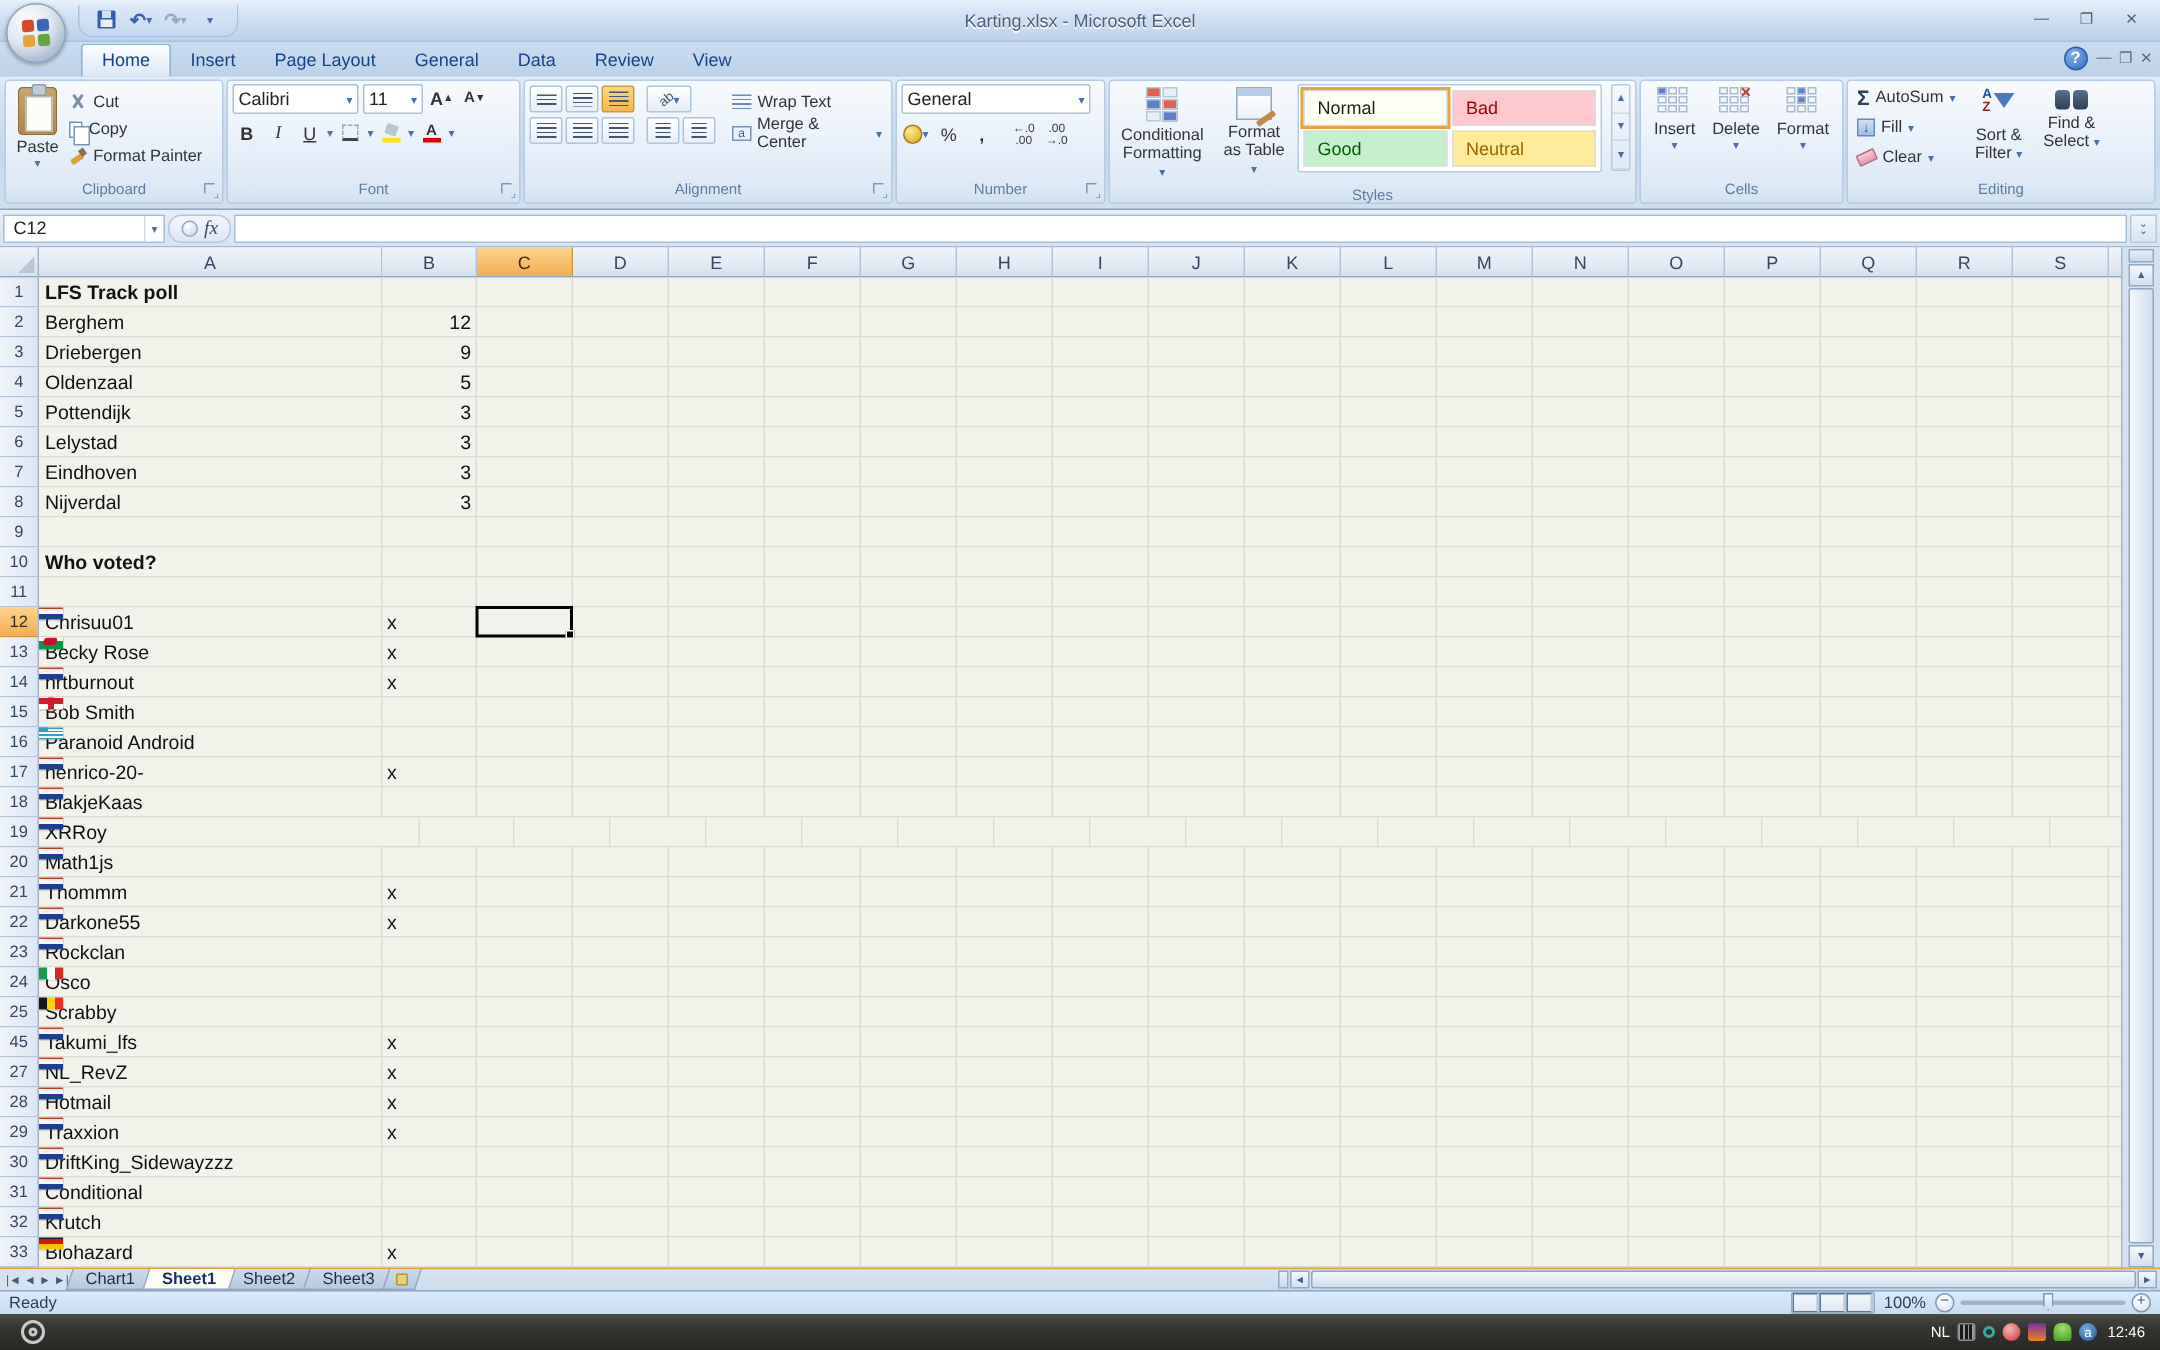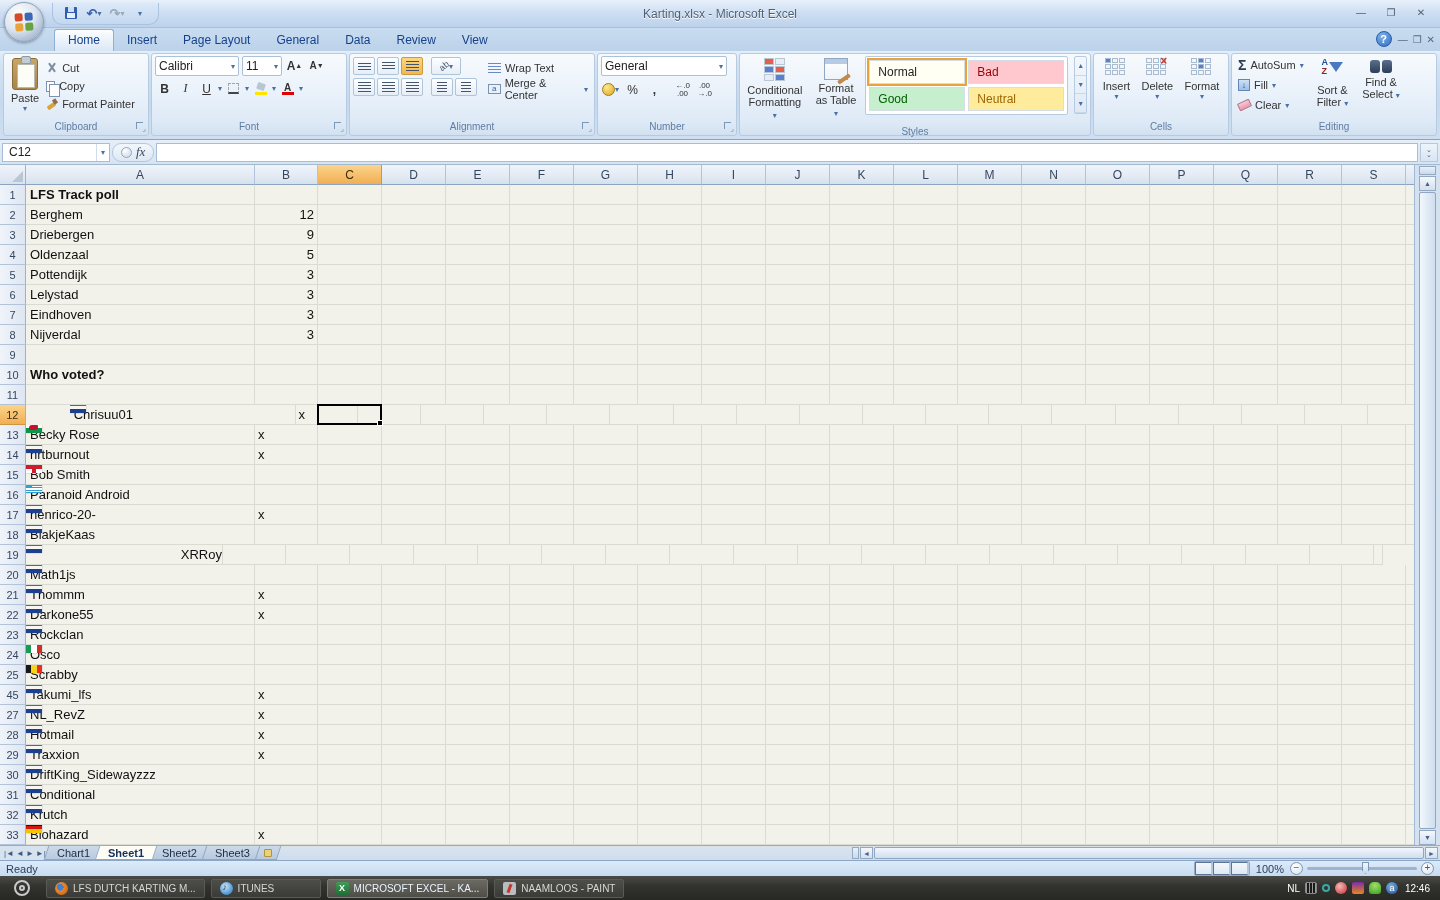--- a/index.html
+++ b/index.html
@@ -835,21 +835,21 @@
           <div class="cell" style="width: 64px;"></div>
           <div class="cell" style="width: 64px;"></div>
           <div class="cell" style="width: 64px;"></div>
           <div class="cell" style="width: 64px;"></div>
           <div class="cell" style="width: 64px;"></div>
           <div class="cell" style="width: 64px;"></div>
           <div class="cell" style="width: 9px;"></div>
         </div>
         <div class="grow">
           <div class="rowhead sel">12</div>
-          <div class="cell a" style="width: 229px; margin-left: 44px;">
+          <div class="cell a" style="width: 229px;">
             <div class="flag flag-nl"></div>
             <div style="display: inline; border: none; background: none;">Chrisuu01</div>
           </div>
           <div class="cell b" style="width: 63px;">x</div>
           <div class="cell" style="width: 64px;"></div>
           <div class="cell" style="width: 64px;"></div>
           <div class="cell" style="width: 64px;"></div>
           <div class="cell" style="width: 64px;"></div>
           <div class="cell" style="width: 64px;"></div>
           <div class="cell" style="width: 64px;"></div>
@@ -1017,21 +1017,21 @@
           <div class="cell" style="width: 64px;"></div>
           <div class="cell" style="width: 64px;"></div>
           <div class="cell" style="width: 64px;"></div>
           <div class="cell" style="width: 64px;"></div>
           <div class="cell" style="width: 64px;"></div>
           <div class="cell" style="width: 64px;"></div>
           <div class="cell" style="width: 9px;"></div>
         </div>
         <div class="grow">
           <div class="rowhead">19</div>
-          <div class="cell a" style="width: 197px; justify-content: flex-end;">
+          <div class="cell a" style="width: 254px;">
             <div class="flag flag-nl"></div>
             <div style="display: inline; border: none; background: none;">XRRoy</div>
           </div>
           <div class="cell b" style="width: 63px;"></div>
           <div class="cell" style="width: 64px;"></div>
           <div class="cell" style="width: 64px;"></div>
           <div class="cell" style="width: 64px;"></div>
           <div class="cell" style="width: 64px;"></div>
           <div class="cell" style="width: 64px;"></div>
           <div class="cell" style="width: 64px;"></div>
@@ -1476,38 +1476,20 @@
           </span>
         <span class="zbtn">+</span>
       </div>
     </div>
   </div>
 
   <div class="taskbar">
     <span class="ql-icon">
         <i></i>
       </span>
-    <div id="task-buttons" style="display:flex;gap:6px;">
-        <div class="taskbtn">
-          <div class="tb-ic ic-firefox"></div>
-          <span>LFS DUTCH KARTING M...</span>
-        </div>
-        <div class="taskbtn">
-          <div class="tb-ic ic-itunes"></div>
-          <span>ITUNES</span>
-        </div>
-        <div class="taskbtn active">
-          <div class="tb-ic ic-excel">X</div>
-          <span>MICROSOFT EXCEL - KA...</span>
-        </div>
-        <div class="taskbtn">
-          <div class="tb-ic ic-paint"></div>
-          <span>NAAMLOOS - PAINT</span>
-        </div>
-      </div>
     <div class="tray">
       <span>NL</span>
       <span class="tray-ic ti-keyboard"></span>
       <span class="tray-ic ti-dot"></span>
       <span class="tray-ic ti-media"></span>
       <span class="tray-ic ti-winamp"></span>
       <span class="tray-ic ti-msn"></span>
       <span class="tray-ic ti-avast">a</span>
       <span class="clock">12:46</span>
     </div>

